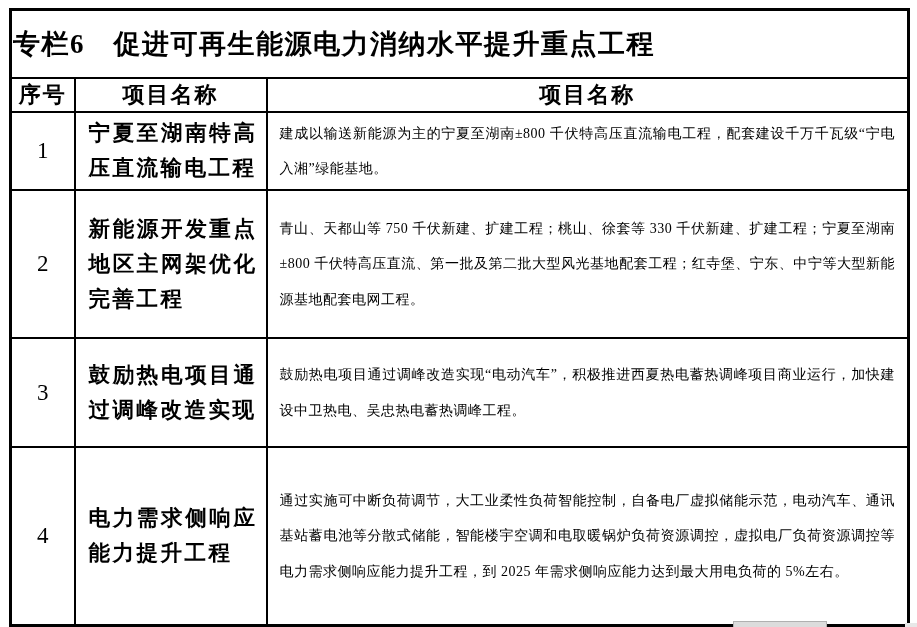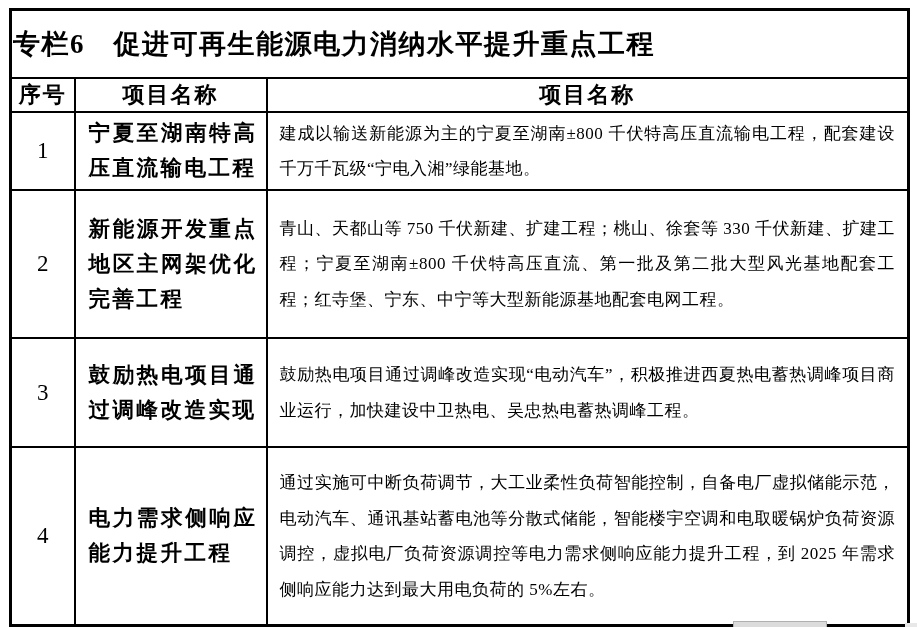--- a/index.html
+++ b/index.html
@@ -55,21 +55,21 @@
   td.name-cell {
     font-size: 21.5px;
     font-weight: bold;
     letter-spacing: 2.5px;
     line-height: 35px;
     padding: 0 8px 0 13px;
     text-align: justify;
     text-justify: inter-character;
   }
   td.content-cell {
-    font-size: 17px;
+    font-size: 14px;
     letter-spacing: 0.5px;
     line-height: 35.5px;
     padding: 2px 12px 2px 12px;
     text-align: justify;
     text-justify: inter-character;
     margin-left: 8px;
   }
   tr.row-1 td { height: 72px; }
   tr.row-2 td { height: 142px; }
   tr.row-3 td { height: 103px; }

